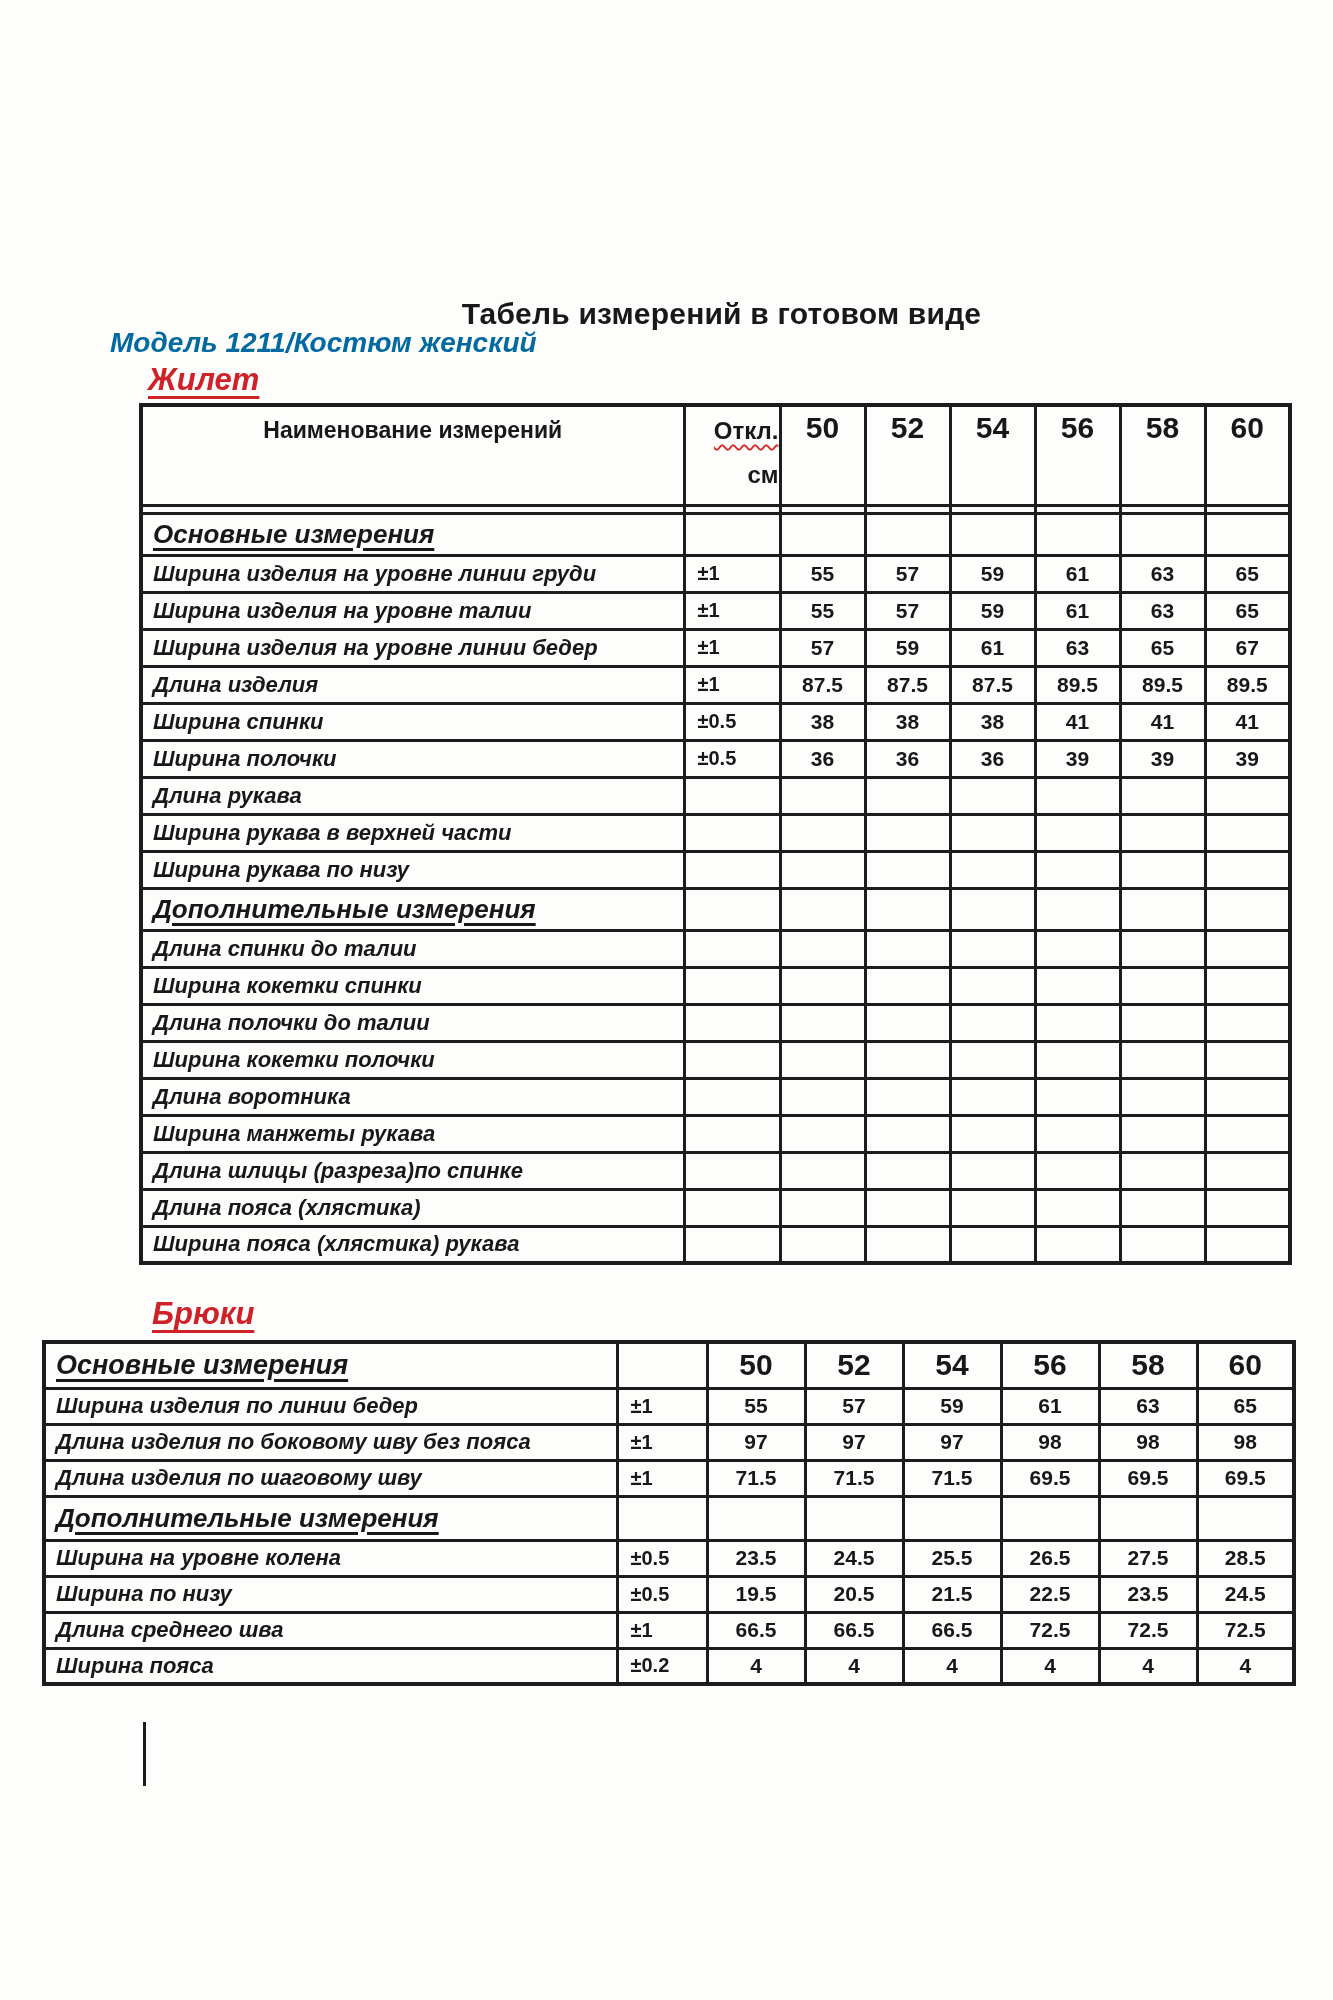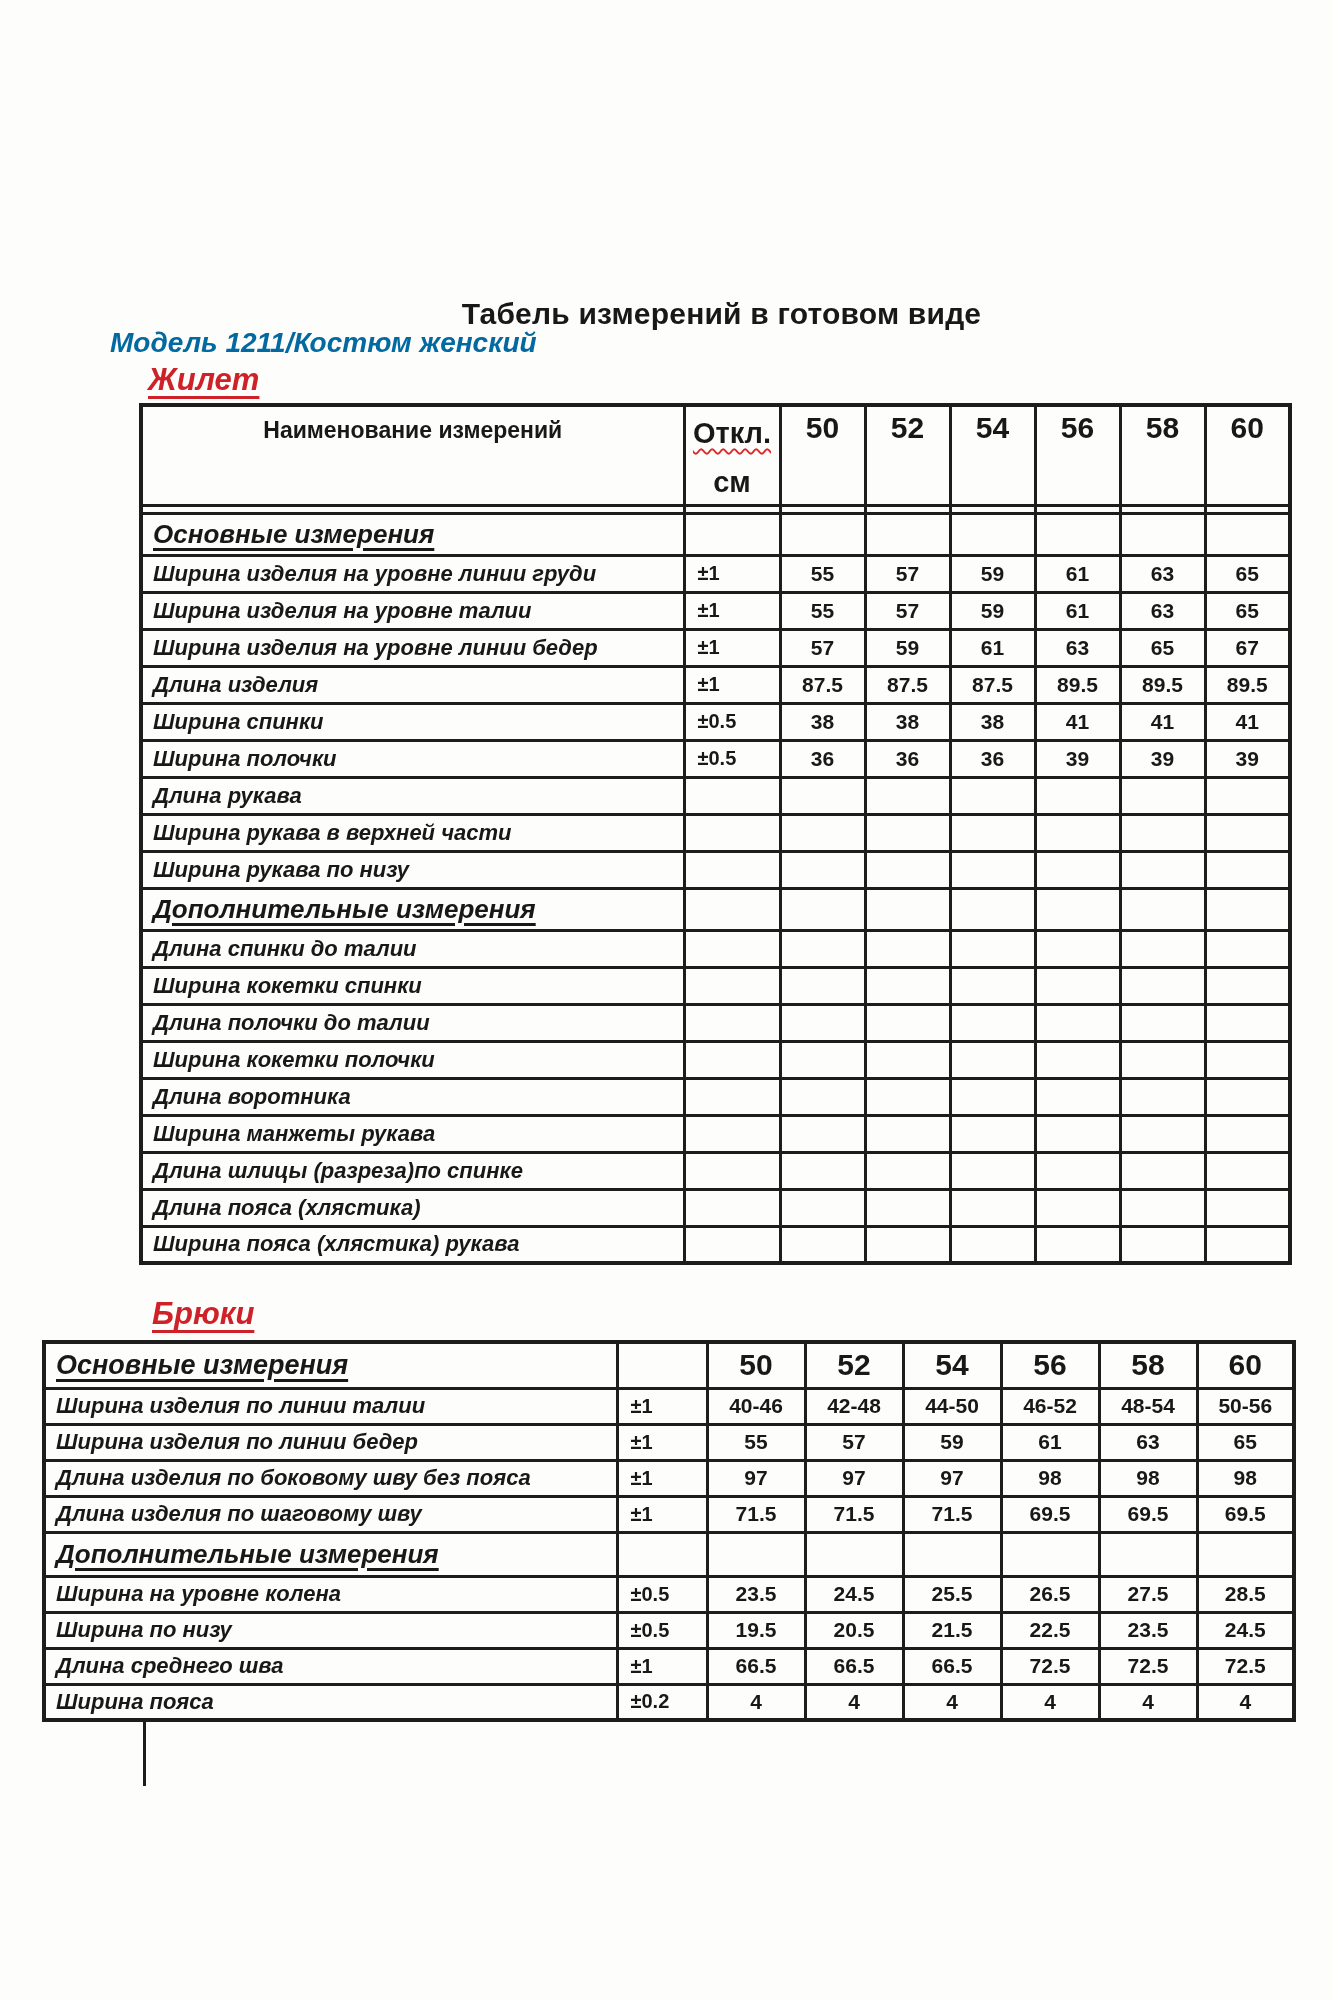--- a/index.html
+++ b/index.html
@@ -54,21 +54,21 @@
   .c-dev{text-align:left;padding-left:12px;font-size:20px;}
   .c-val{text-align:center;font-size:21px;}
   tr.section .c-name{
     font-size:26px;font-style:italic;
     text-decoration:underline;text-decoration-thickness:2.5px;text-underline-offset:5px;
   }
 
   
   .vest-table th{vertical-align:top;}
   .vest-table .h-name{font-size:23px;text-align:center;padding-top:10px;}
-  .vest-table .h-dev{font-size:29px;text-align:center;padding-top:10px;}
+  .vest-table .h-dev{font-size:24px;text-align:right;padding-top:10px;}
   .vest-table .h-dev .unit{display:block;margin-top:16px;}
   .wavy{
     text-decoration:underline wavy #d92b2b;
     text-decoration-thickness:1.5px;text-underline-offset:5px;
   }
   .vest-table .h-size{font-size:30px;text-align:center;padding-top:4px;}
 
   
   .trousers-table .h-main{
     font-size:27px;font-style:italic;text-align:left;padding-left:10px;
@@ -352,30 +352,20 @@
         <th class="h-size">50</th>
         <th class="h-size">52</th>
         <th class="h-size">54</th>
         <th class="h-size">56</th>
         <th class="h-size">58</th>
         <th class="h-size">60</th>
       </tr>
     </thead>
     <tbody>
         <tr class="data">
-          <td class="c-name">Ширина изделия по линии талии</td>
-          <td class="c-dev">±1</td>
-          <td class="c-val">40-46</td>
-          <td class="c-val">42-48</td>
-          <td class="c-val">44-50</td>
-          <td class="c-val">46-52</td>
-          <td class="c-val">48-54</td>
-          <td class="c-val">50-56</td>
-        </tr>
-        <tr class="data">
           <td class="c-name">Ширина изделия по линии бедер</td>
           <td class="c-dev">±1</td>
           <td class="c-val">55</td>
           <td class="c-val">57</td>
           <td class="c-val">59</td>
           <td class="c-val">61</td>
           <td class="c-val">63</td>
           <td class="c-val">65</td>
         </tr>
         <tr class="data">

